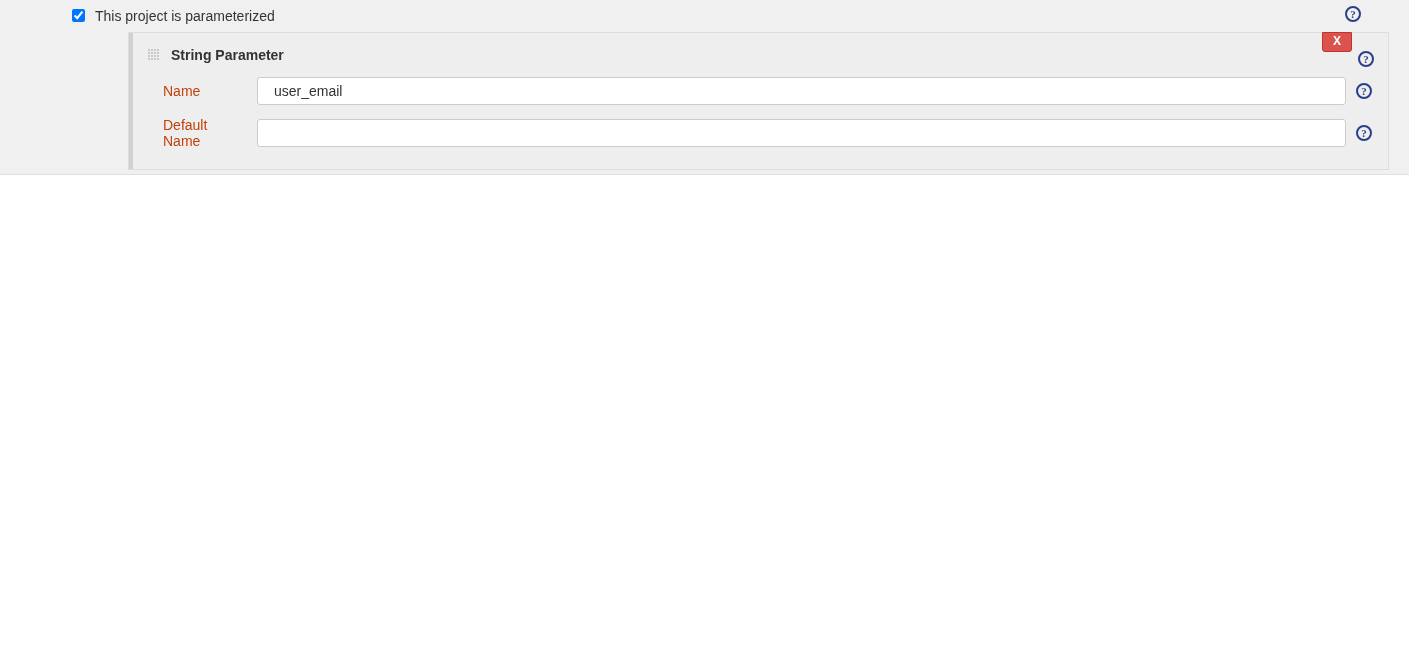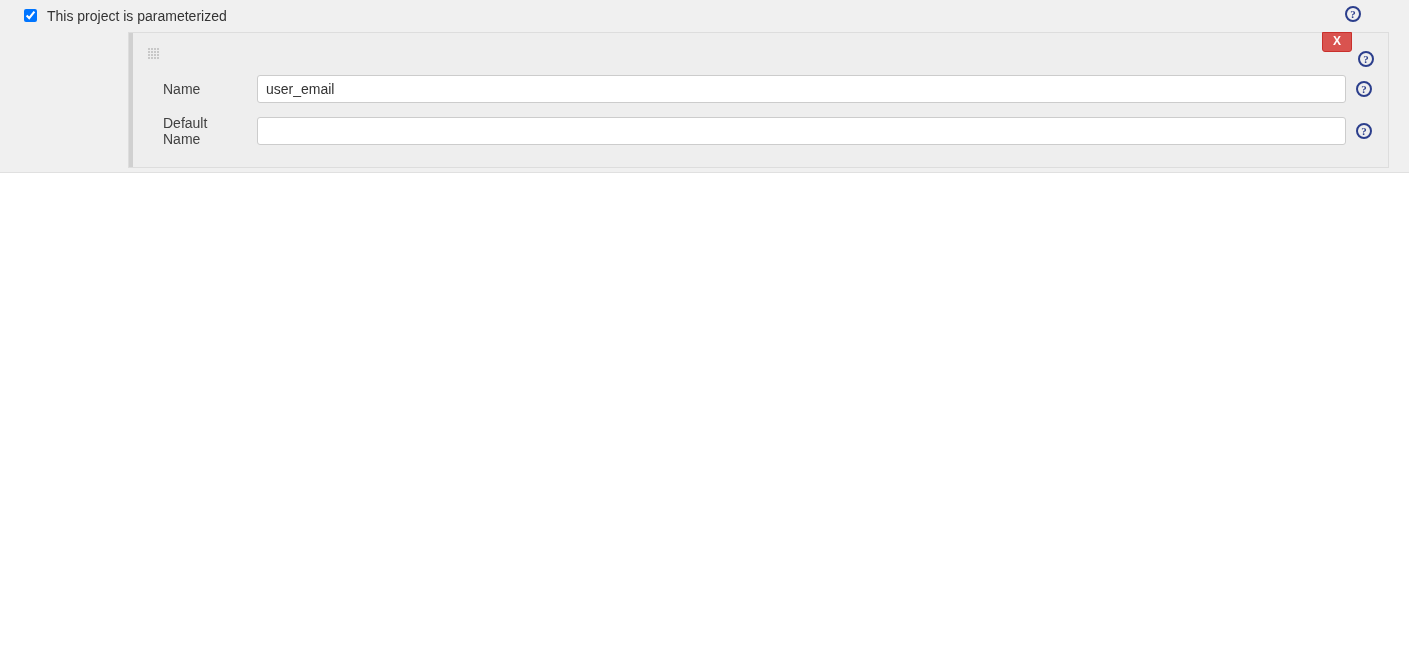--- a/index.html
+++ b/index.html
@@ -21,20 +21,21 @@
       border-left: none;
       border-right: none;
       padding: 0;
       width: 100%;
     }
     .top-row {
       display: flex;
       align-items: flex-start;
       padding: 8px 12px 8px 24px;
       position: relative;
+      margin-left: 48px;
     }
     .checkbox-parameterized {
       margin-right: 10px;
       margin-top: 1px;
     }
     .top-row-label {
       color: #333;
       font-size: 14px;
       flex: 1;
     }
@@ -115,31 +116,31 @@
     }
     .form-row {
       display: flex;
       align-items: center;
       padding: 4px 8px 8px 20px;
     }
     .form-label {
       width: 94px;
       text-align: left;
       padding-right: 24px;
-      color: #404040;
+      color: #c2410c;
       font-size: 14px;
     }
     .form-input-wrap {
       flex: 1;
       display: flex;
       align-items: center;
     }
     .form-input {
       flex: 1;
-      padding: 5px 8px;
+      padding: 5px 16px;
       font-size: 14px;
       border: 1px solid #ccc;
       border-radius: 3px;
       font-family: inherit;
       color: #333;
       background: #fff;
     }
     .row-help {
       margin-left: 10px;
       flex-shrink: 0;
@@ -196,20 +197,21 @@
                     <circle cx="5" cy="8" r="1"></circle>
                     <circle cx="8" cy="8" r="1"></circle>
                     <circle cx="11" cy="8" r="1"></circle>
                   <circle cx="2" cy="11" r="1"></circle>
                     <circle cx="5" cy="11" r="1"></circle>
                     <circle cx="8" cy="11" r="1"></circle>
                     <circle cx="11" cy="11" r="1"></circle>
                 </g>
               </svg>
             </span>
+            <span class="param-title">String Parameter</span>
           </div>
 
           <span class="help-icon header-help">
             <svg viewBox="0 0 16 16">
                 <circle cx="8" cy="8" r="7" fill="none" stroke="#2b3e8c" stroke-width="2"></circle>
                 <text x="8" y="12" text-anchor="middle" font-size="11" font-weight="bold" fill="#2b3e8c" font-family="serif">?</text>
               </svg>
           </span>
 
           <div class="form-row">

